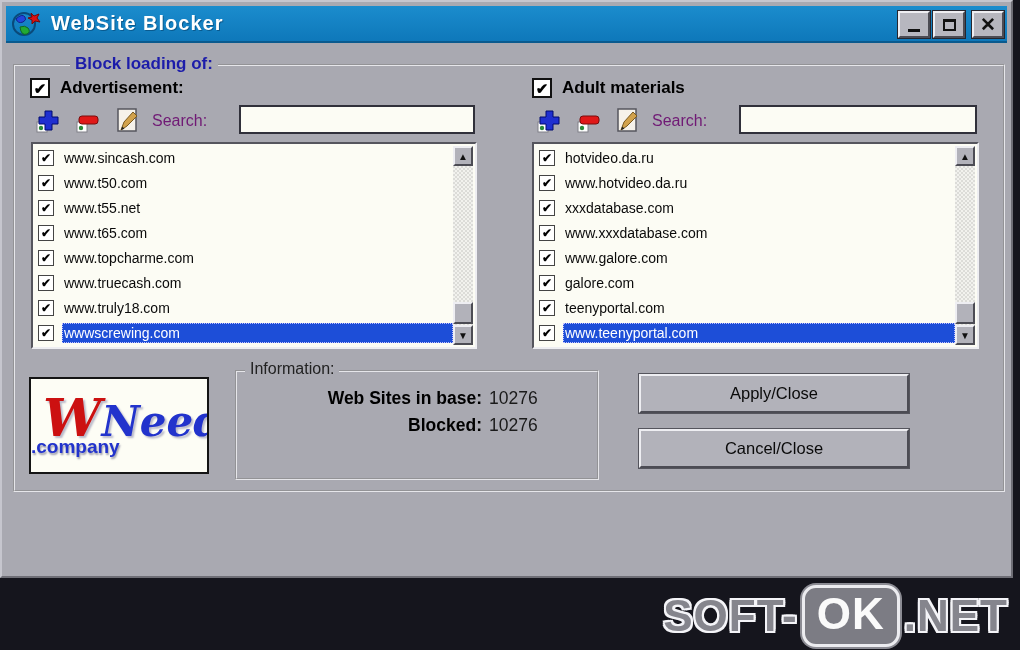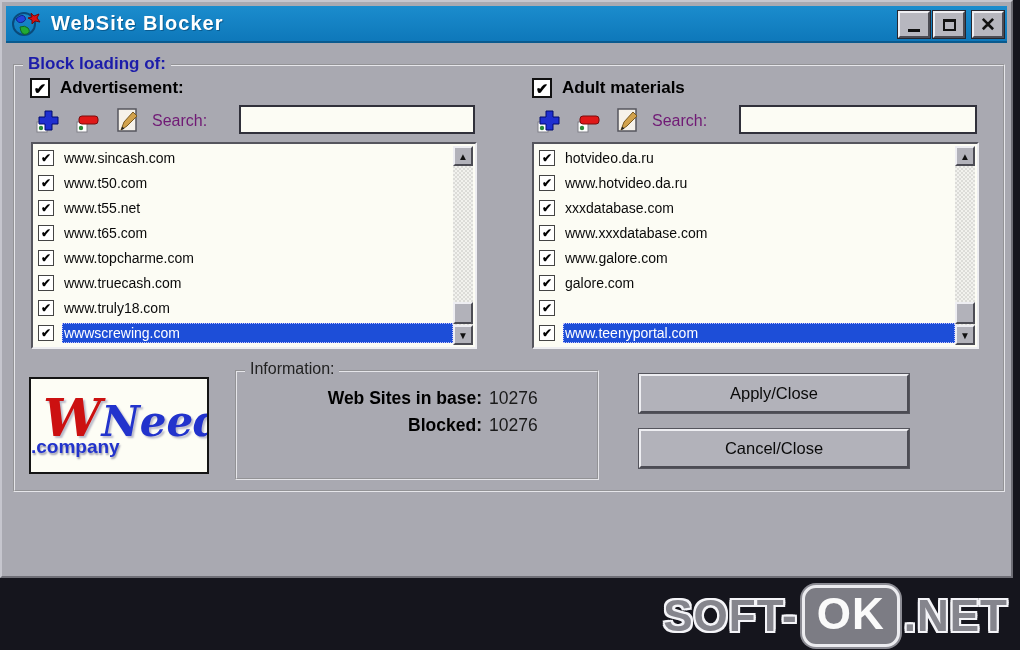--- a/index.html
+++ b/index.html
@@ -41,21 +41,21 @@
 
   
   .groupbox {
     position: absolute; border: 2px groove #e6e6ea;
   }
   .gb-main { left: 11px; top: 62px; width: 992px; height: 428px; }
   .gb-legend {
     position: absolute; top: -12px; left: 8px; background: #a9a9b1; padding: 0 5px;
     font-weight: bold; font-size: 17px;
   }
-  .legend-blue { color: #1c1caa; }
+  .legend-blue { color: #1c1caa; margin-left: 47px; }
 
   
   .hdr-check { position: absolute; display: flex; align-items: center; gap: 10px; }
   .bigbox {
     width: 20px; height: 20px; background: #fff; border: 2px solid #111;
     display: flex; align-items: center; justify-content: center;
     font-size: 15px; font-weight: bold; color: #000; line-height: 1; cursor: pointer;
   }
   .hdr-label { font-weight: bold; font-size: 17px; color: #000; }
 
@@ -337,20 +337,21 @@
       <div class="lrow">
           <span class="smallbox">
             <span>✔</span>
           </span>
           <span class="lrow-label">galore.com</span>
         </div>
       <div class="lrow">
           <span class="smallbox">
             <span>✔</span>
           </span>
+          <span class="lrow-label">teenyportal.com</span>
         </div>
       <div class="lrow selected">
           <span class="smallbox">
             <span>✔</span>
           </span>
           <span class="lrow-label">www.teenyportal.com</span>
         </div>
       <div class="vscroll">
         <div class="sbtn up">
             <span>▲</span>

